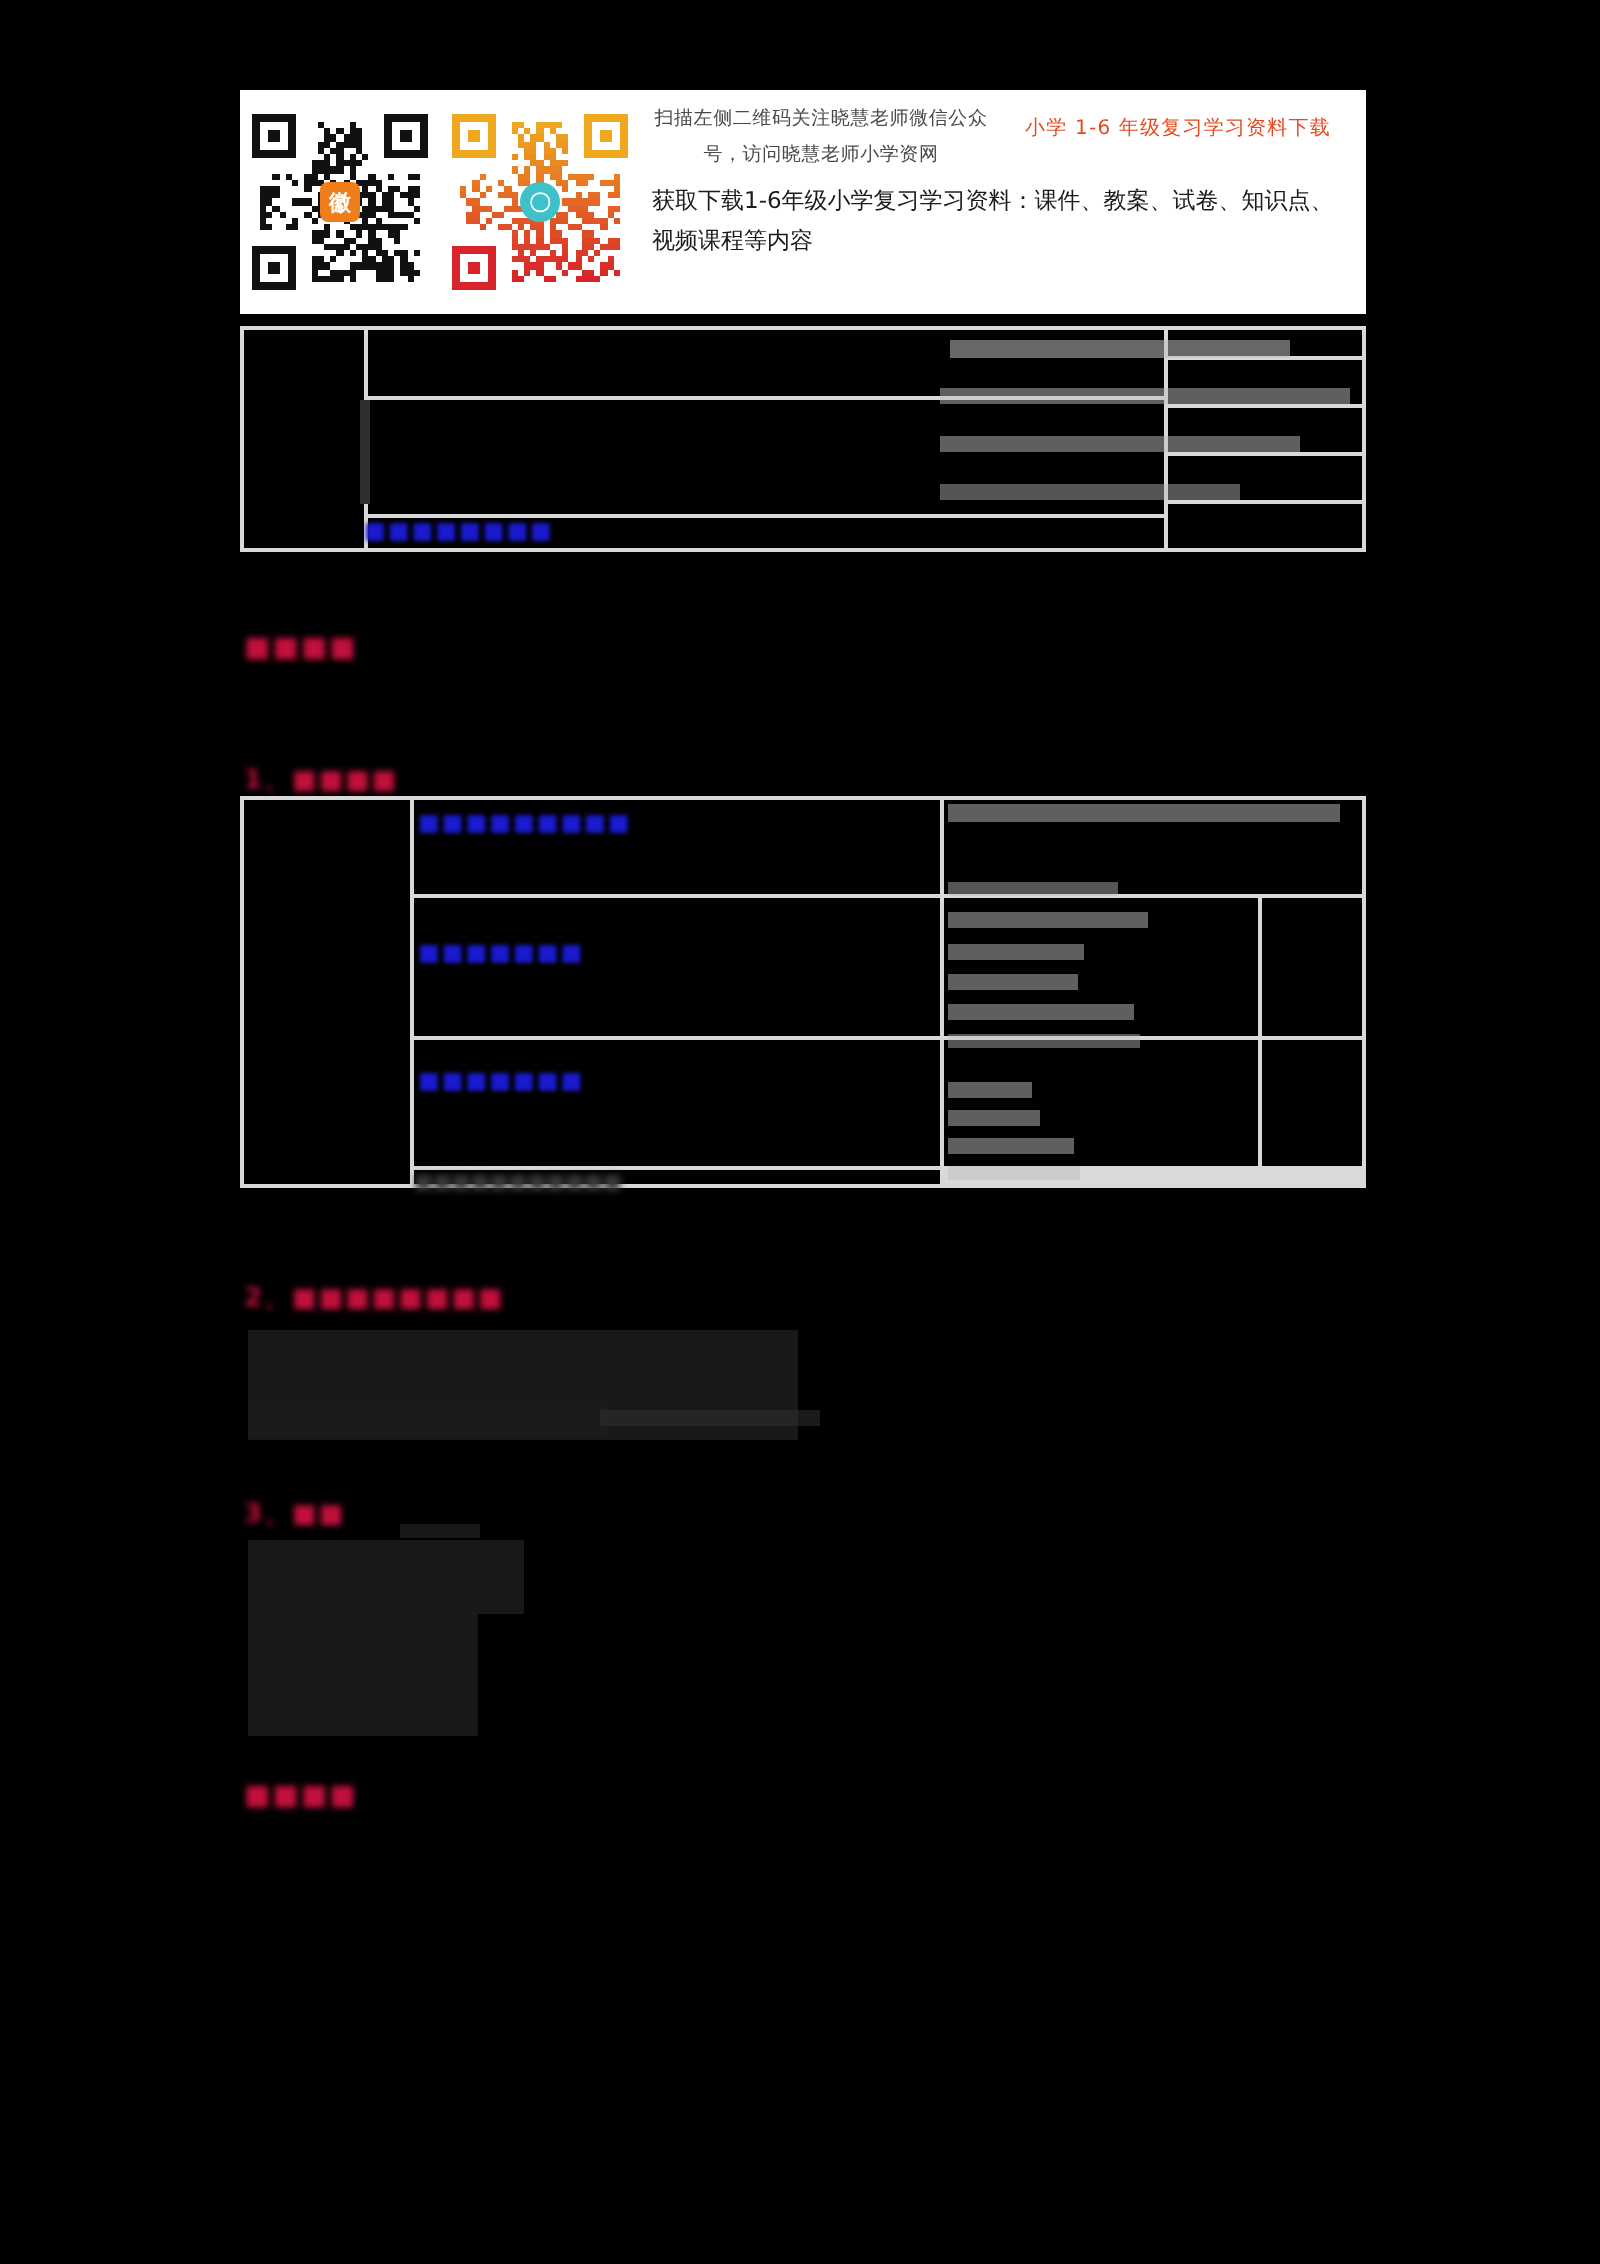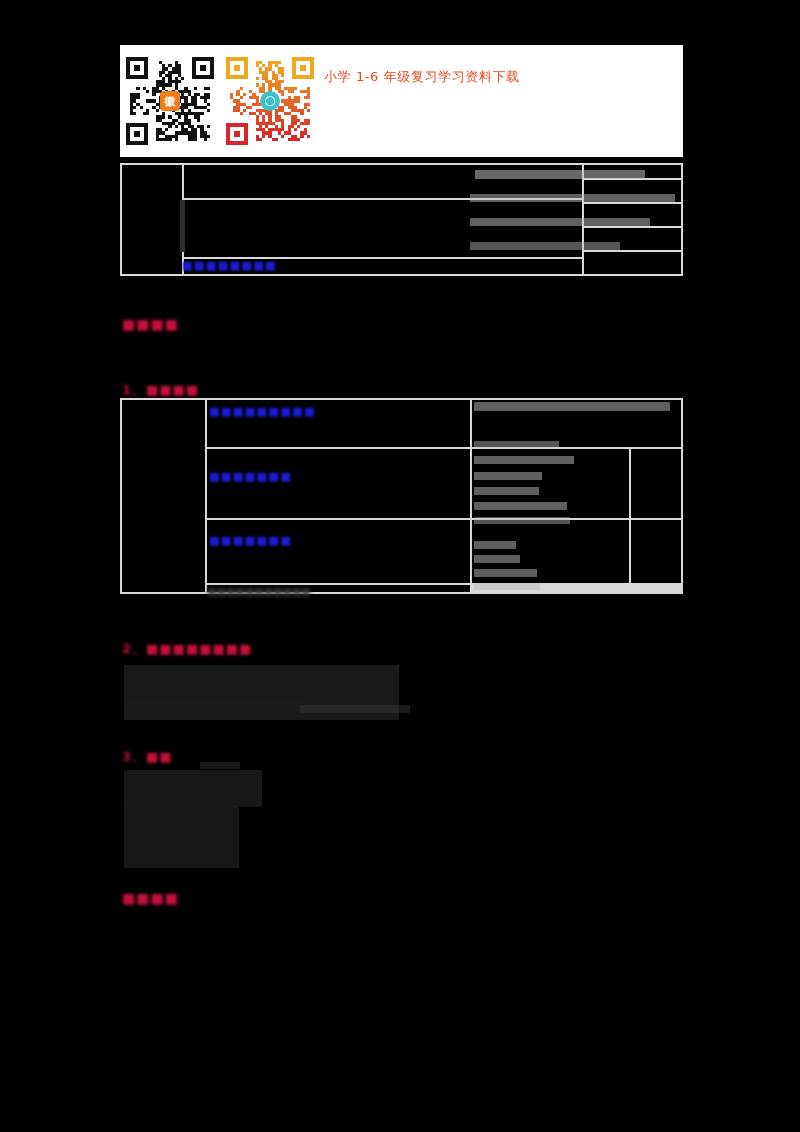--- a/index.html
+++ b/index.html
@@ -40,21 +40,21 @@
   .qr.grad .finder.bl::after{background:#d8242a;}
 
   .promo-text{flex:1;padding:6px 8px 6px 4px;box-sizing:border-box;display:flex;flex-direction:column;}
   .promo-top{display:flex;align-items:flex-start;gap:6px;}
   .promo-lines{flex:1;text-align:center;color:#4a4a4a;font-size:9.5px;line-height:1.85;letter-spacing:.3px;}
   .logo-box{width:172px;flex:0 0 172px;text-align:center;}
   .logo-chars{font-family:"DejaVu Serif","Liberation Serif",serif;font-size:23px;font-weight:bold;letter-spacing:2px;line-height:1.1;white-space:nowrap;}
   .logo-chars span:nth-child(1),.logo-chars span:nth-child(2){color:#1a1a1a;}
   .logo-chars span:nth-child(3),.logo-chars span:nth-child(4){color:#e8491d;}
   .logo-chars span:nth-child(5),.logo-chars span:nth-child(6){color:#1a1a1a;}
-  .logo-sub{color:#e8491d;font-size:13px;letter-spacing:.6px;margin-top:17px;white-space:nowrap;}
+  .logo-sub{color:#e8491d;font-size:10px;letter-spacing:.6px;margin-top:6px;white-space:nowrap;}
   .promo-desc{color:#1b1b1b;font-size:11.5px;line-height:1.75;margin-top:4px;padding-left:2px;}
 
   
   .tbl{position:absolute;box-sizing:border-box;background:#d9d9d9;}
   .tbl .cell{position:absolute;box-sizing:border-box;background:#000;}
   .redact{position:absolute;background:#000;}
   .redact.soft{background:#2f2f2f;}
   .redact.mid{background:#1c1c1c;}
   .heading{position:absolute;color:#c2103c;font-weight:bold;font-size:12px;letter-spacing:1px;
            filter:blur(1.6px);white-space:nowrap;}
@@ -502,24 +502,29 @@
             <i style="left:60.80px;top:76.80px;width:3.20px;height:3.20px;background:rgb(216,36,42)"></i>
             <i style="left:64.00px;top:76.80px;width:3.20px;height:3.20px;background:rgb(216,36,42)"></i>
             <i style="left:67.20px;top:76.80px;width:3.20px;height:3.20px;background:rgb(216,36,42)"></i>
           </div>
         <div class="qr-center teal">〇</div>
       </div>
     </div>
 
     <div class="promo-text">
       <div class="promo-top">
+        <div class="promo-lines">
+          <div>扫描左侧二维码关注晓慧老师微信公众</div>
+          <div>号，访问晓慧老师小学资网</div>
+        </div>
         <div class="logo-box">
           <div class="logo-sub">小学 1-6 年级复习学习资料下载</div>
         </div>
       </div>
+      <div class="promo-desc">获取下载1-6年级小学复习学习资料：课件、教案、试卷、知识点、视频课程等内容</div>
     </div>
   </div>
 
   <div class="tbl" style="left:120px;top:163px;width:563px;height:113px;">
     <div class="cell" style="left:2px;top:2px;width:60px;height:109px;"></div>
     <div class="cell" style="left:64px;top:2px;width:398px;height:33px;"></div>
     <div class="cell" style="left:64px;top:37px;width:398px;height:57px;"></div>
     <div class="cell" style="left:64px;top:96px;width:398px;height:15px;"></div>
     <div class="cell" style="left:464px;top:2px;width:97px;height:13px;"></div>
     <div class="cell" style="left:464px;top:17px;width:97px;height:22px;"></div>

